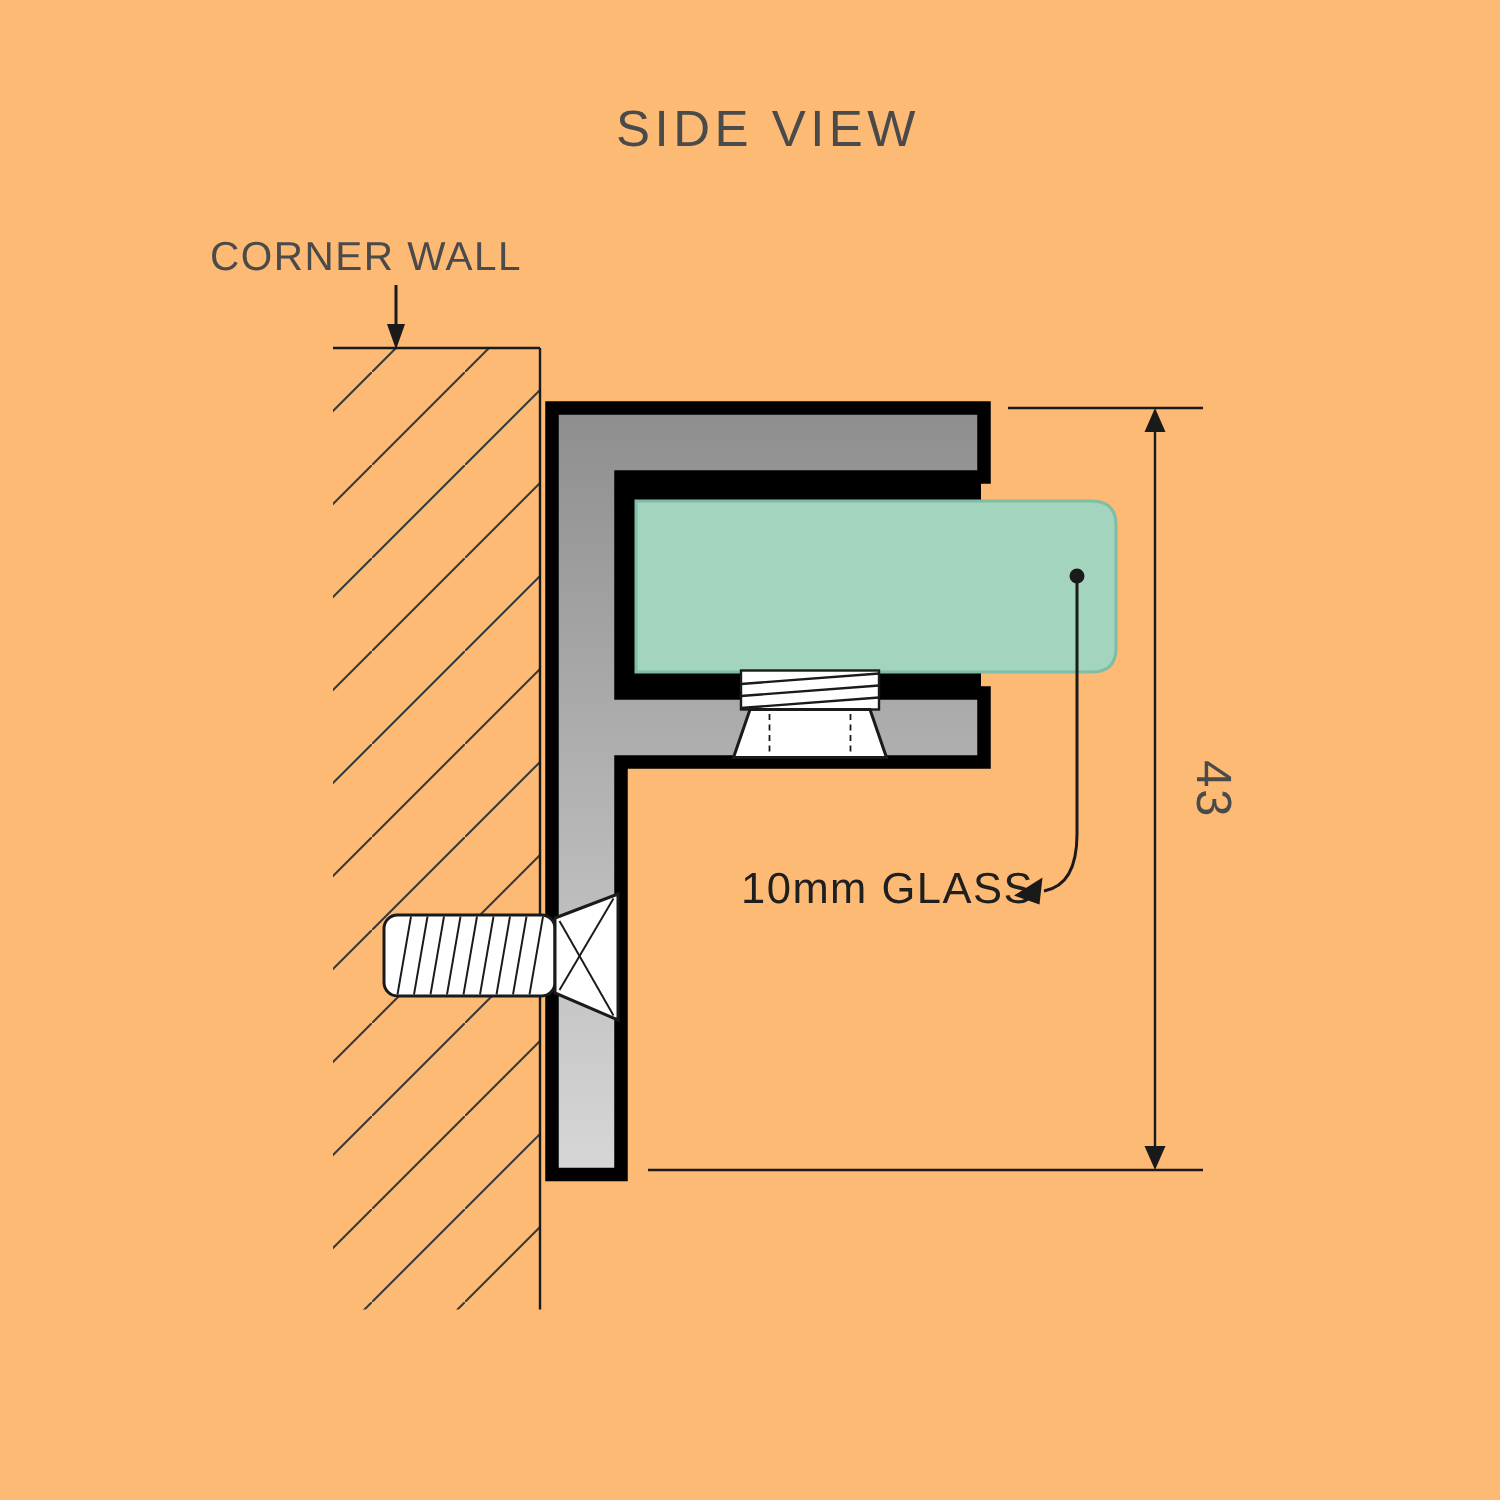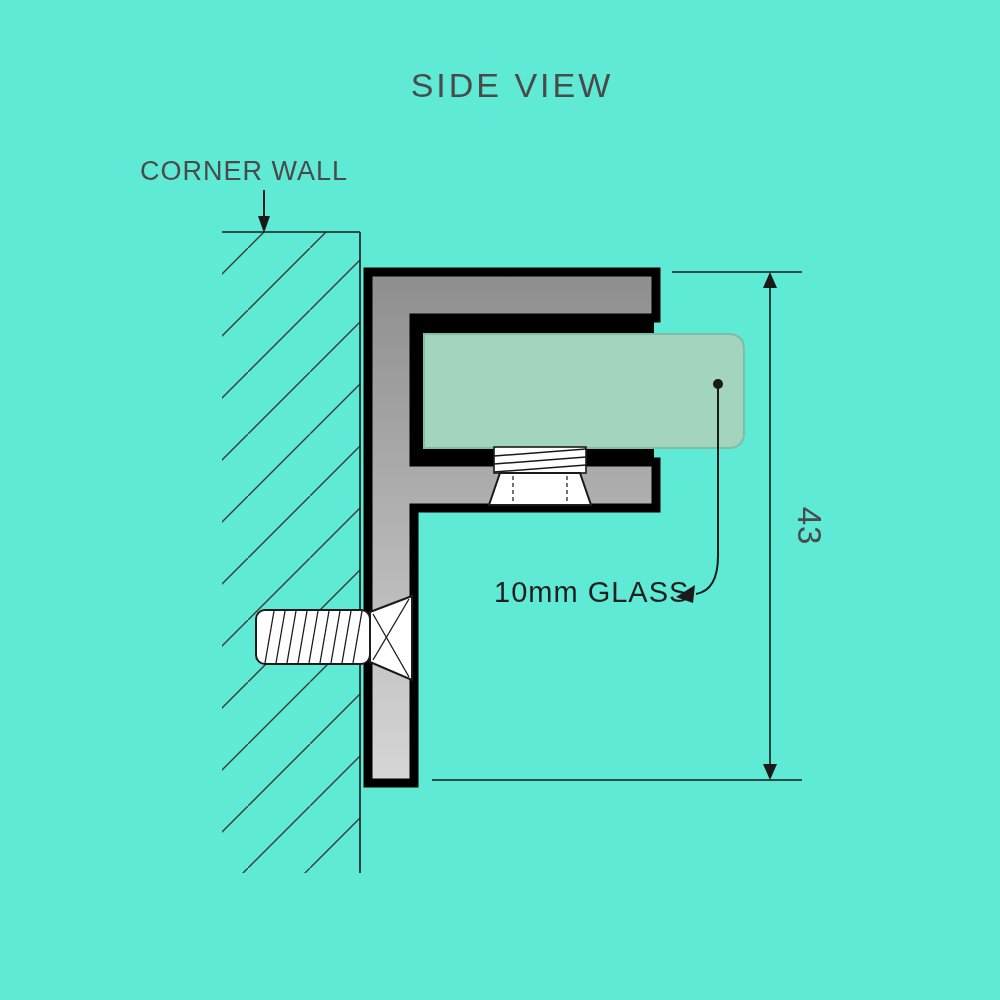--- a/index.html
+++ b/index.html
@@ -1,20 +1,20 @@
 <!DOCTYPE html>
 <html><head>
 <meta charset="utf-8">
 <style>
   html, body { margin: 0; padding: 0; background: #ffffff; }
   .stage {
     position: relative;
     width: 1000px;
     height: 1000px;
-    background: #5eead4;
+    background: #fdba74;
     overflow: hidden;
     font-family: "Liberation Sans", sans-serif;
   }
   svg { display: block; }
   .t-heading { font: 34px "Liberation Sans", sans-serif; letter-spacing: 3px; }
   .t-label   { font: 27px "Liberation Sans", sans-serif; letter-spacing: 1px; }
   .t-annot   { font: 29px "Liberation Sans", sans-serif; letter-spacing: 1px; }
   .t-dim     { font: 33px "Liberation Sans", sans-serif; letter-spacing: 1px; }
 </style>
 </head>

